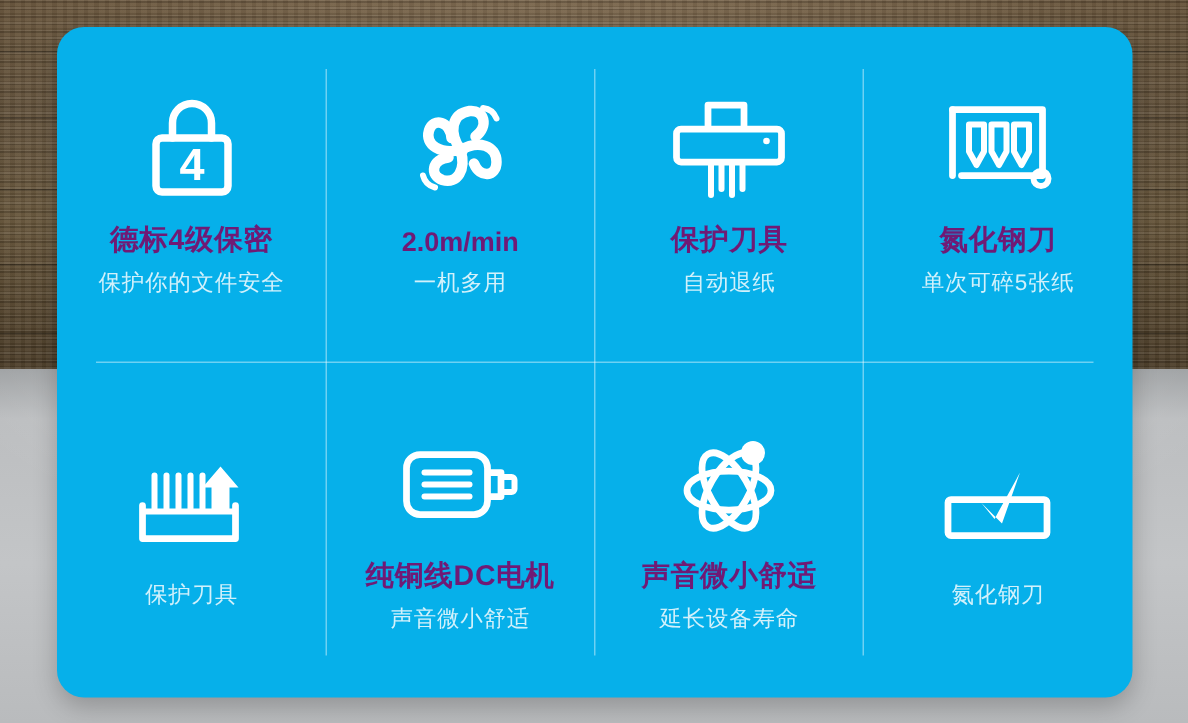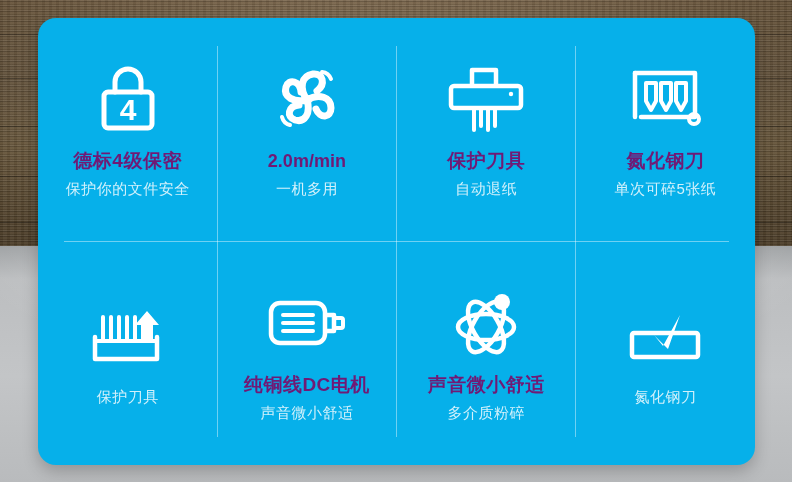--- a/index.html
+++ b/index.html
@@ -270,21 +270,21 @@
           <svg width="76" height="72" viewBox="0 0 76 72">
             <g fill="none" stroke="#fff" stroke-width="4.5">
               <ellipse cx="38" cy="40" rx="28" ry="13"></ellipse>
               <ellipse cx="38" cy="40" rx="28" ry="13" transform="rotate(60 38 40)"></ellipse>
               <ellipse cx="38" cy="40" rx="28" ry="13" transform="rotate(-60 38 40)"></ellipse>
             </g>
             <circle cx="54" cy="15" r="8" fill="#fff"></circle>
           </svg>
         </div>
         <div class="cell-title">声音微小舒适</div>
-        <div class="cell-sub">多介质粉碎</div>
+        <div class="cell-sub">延长设备寿命</div>
       </div>
 
       <div class="cell">
         <div class="icon-wrap">
           <svg width="82" height="62" viewBox="0 0 82 62">
             <rect x="8" y="26" width="66" height="24" rx="2" fill="none" stroke="#fff" stroke-width="4.5"></rect>
             <path d="M30 28 L39 39 L56 8 L44 42 Z" fill="#fff"></path>
           </svg>
         </div>
         <div class="cell-sub">氮化钢刀</div>

